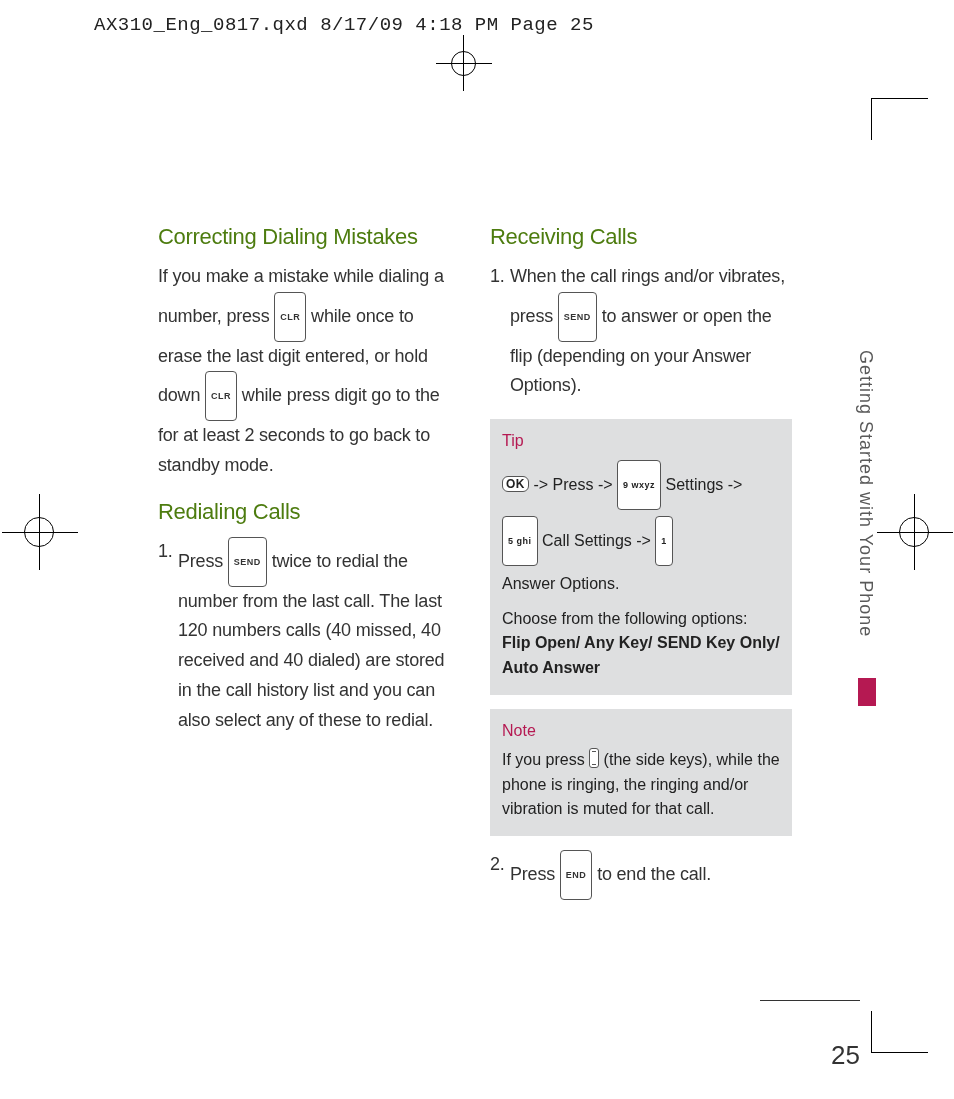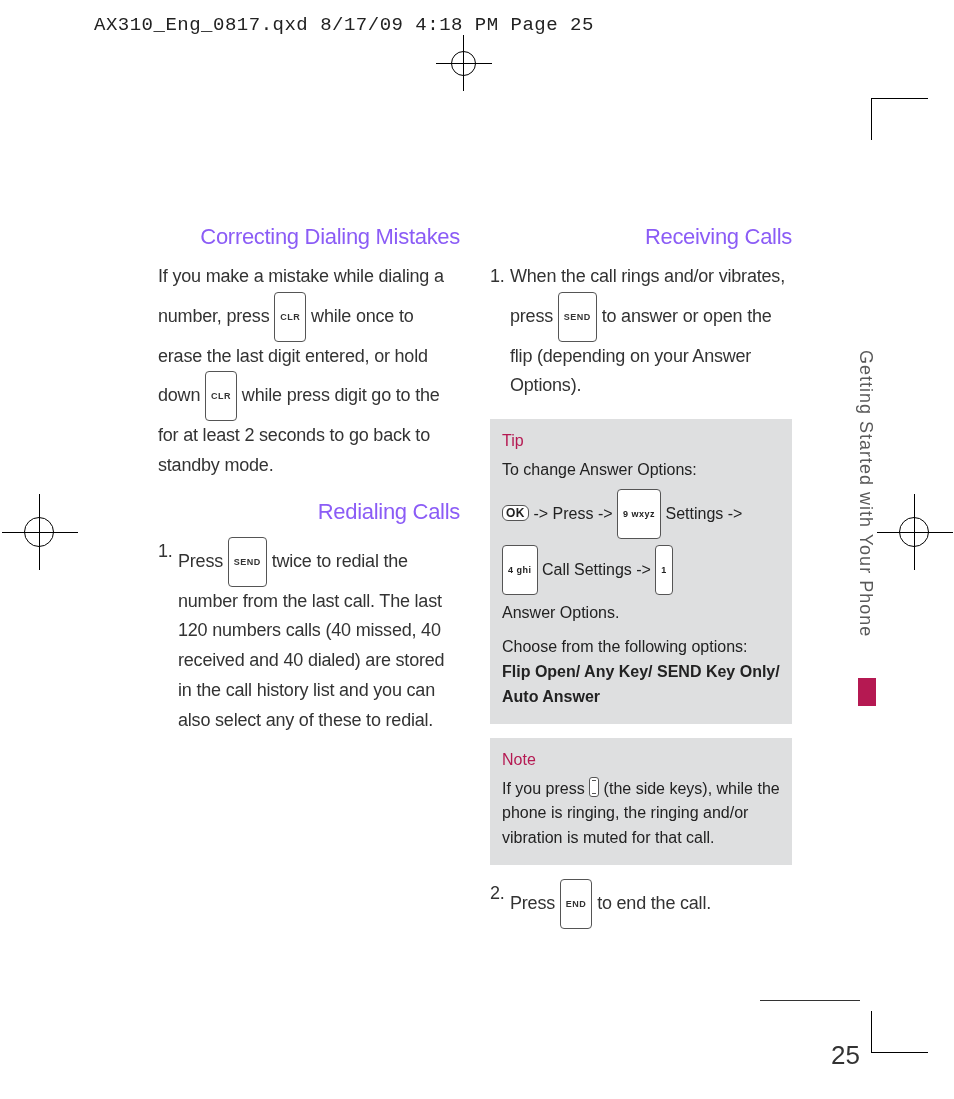--- a/index.html
+++ b/index.html
@@ -36,26 +36,25 @@
   .content {
     position: absolute;
     top: 224px;
     left: 158px;
     width: 640px;
     display: flex;
     gap: 30px;
   }
   .col { width: 302px; }
   .section-title {
-    color: #8b5cf6;
+    color: #4d7c0f;
     font-size: 22px;
     font-weight: 300;
     letter-spacing: -0.3px;
     margin-bottom: 12px;
-    text-align: right;
   }
   .para {
     font-size: 18px;
     line-height: 1.65;
     color: #333;
     font-weight: 300;
     letter-spacing: -0.2px;
     margin-bottom: 18px;
   }
   .list-item { display:flex; }
@@ -173,29 +172,28 @@
       <span class="list-num">1.</span>
       <span class="list-body">
         <span>When the call rings and/or vibrates, press </span>
         <span class="keycap">SEND</span>
         <span> to answer or open the flip (depending on your Answer Options).</span>
       </span>
     </div>
 
     <div class="box">
       <div class="box-title">Tip</div>
-      <div>To change Answer Options:</div>
       <div style="margin-top:6px;">
         <span class="keycap ok">OK</span>
         -&gt; <span class="semi">Press</span> -&gt;
         <span class="keycap">9 wxyz</span>
         <span class="semi">Settings</span> -&gt;
       </div>
       <div style="margin-top:6px;">
-        <span class="keycap">4 ghi</span>
+        <span class="keycap">5 ghi</span>
         <span class="semi">Call Settings</span> -&gt;
         <span class="keycap">1</span>
       </div>
       <div style="margin-top:6px;">
         <span class="semi">Answer Options</span>.
       </div>
       <div style="margin-top:10px;">Choose from the following options:</div>
       <div><b>Flip Open/ Any Key/ SEND Key Only/ Auto Answer</b></div>
     </div>
 

